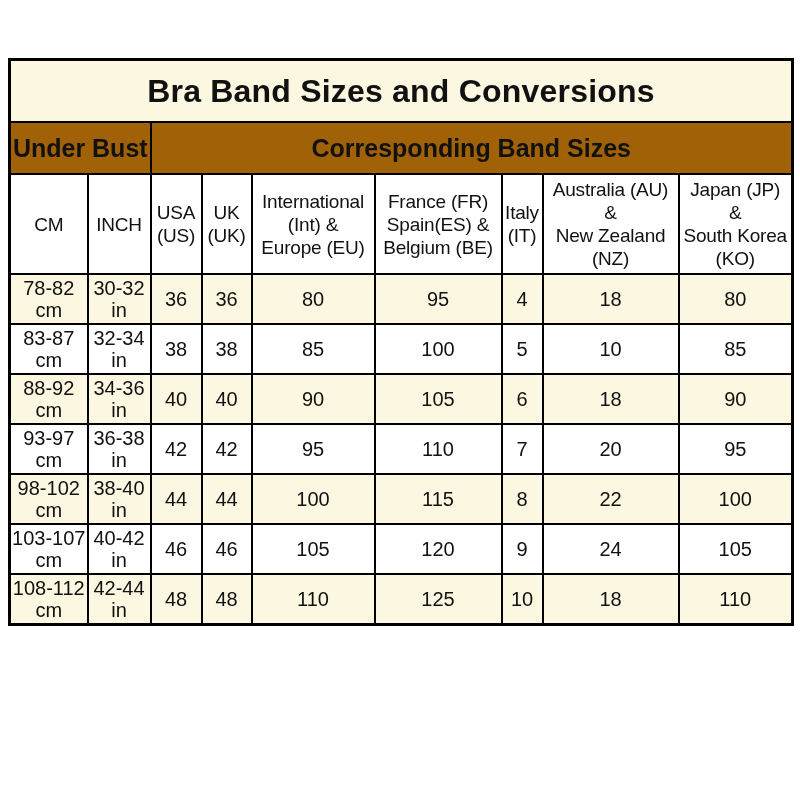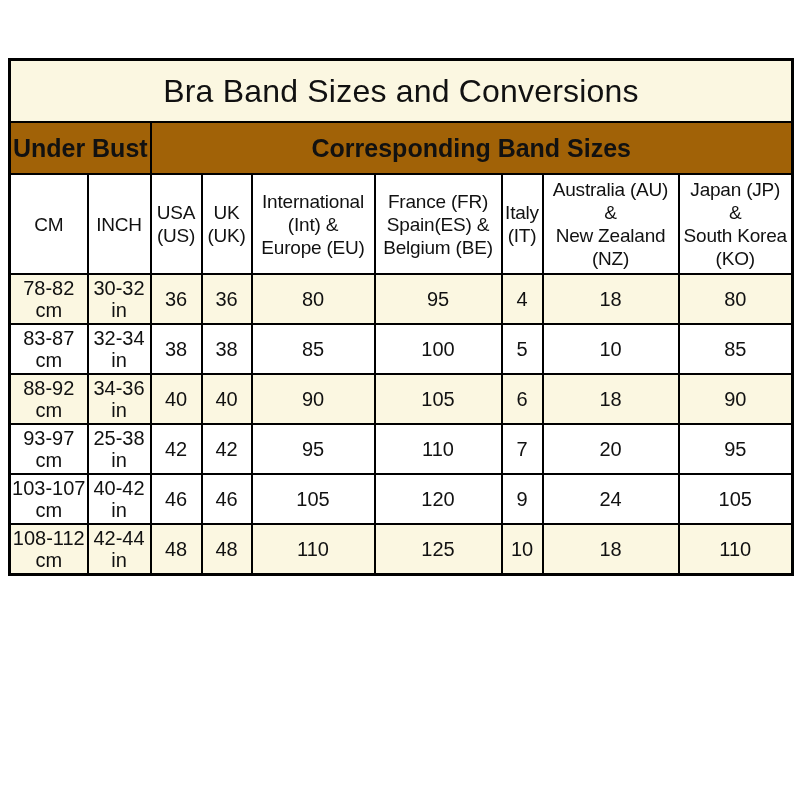--- a/index.html
+++ b/index.html
@@ -32,21 +32,21 @@
     vertical-align: middle;
     white-space: pre-line;
     padding: 0;
     overflow: visible;
     line-height: 23px;
     font-size: 20px;
     color: var(--text, #111);
   }
   tr.title-row td {
     background: var(--cream, #FBF7E1);
-    font-weight: normal;
+    font-weight: bold;
     font-size: 32px;
     line-height: 36px;
     height: 60px;
     letter-spacing: 0.2px;
   }
   tr.group-row td {
     font-weight: bold;
     font-size: 25px;
     height: 50px;
     background: #a16207;
@@ -159,31 +159,44 @@
       <td>90</td>
       <td>105</td>
       <td>6</td>
       <td>18</td>
       <td>90</td>
     </tr>
 
     <tr class="data-row">
       <td>93-97
 cm</td>
-      <td>25-38
+      <td>36-38
 in</td>
       <td>42</td>
       <td>42</td>
       <td>95</td>
       <td>110</td>
       <td>7</td>
       <td>20</td>
       <td>95</td>
     </tr>
 
+    <tr class="data-row alt">
+      <td>98-102
+cm</td>
+      <td>38-40
+in</td>
+      <td>44</td>
+      <td>44</td>
+      <td>100</td>
+      <td>115</td>
+      <td>8</td>
+      <td>22</td>
+      <td>100</td>
+    </tr>
 
     <tr class="data-row">
       <td>103-107
 cm</td>
       <td>40-42
 in</td>
       <td>46</td>
       <td>46</td>
       <td>105</td>
       <td>120</td>

